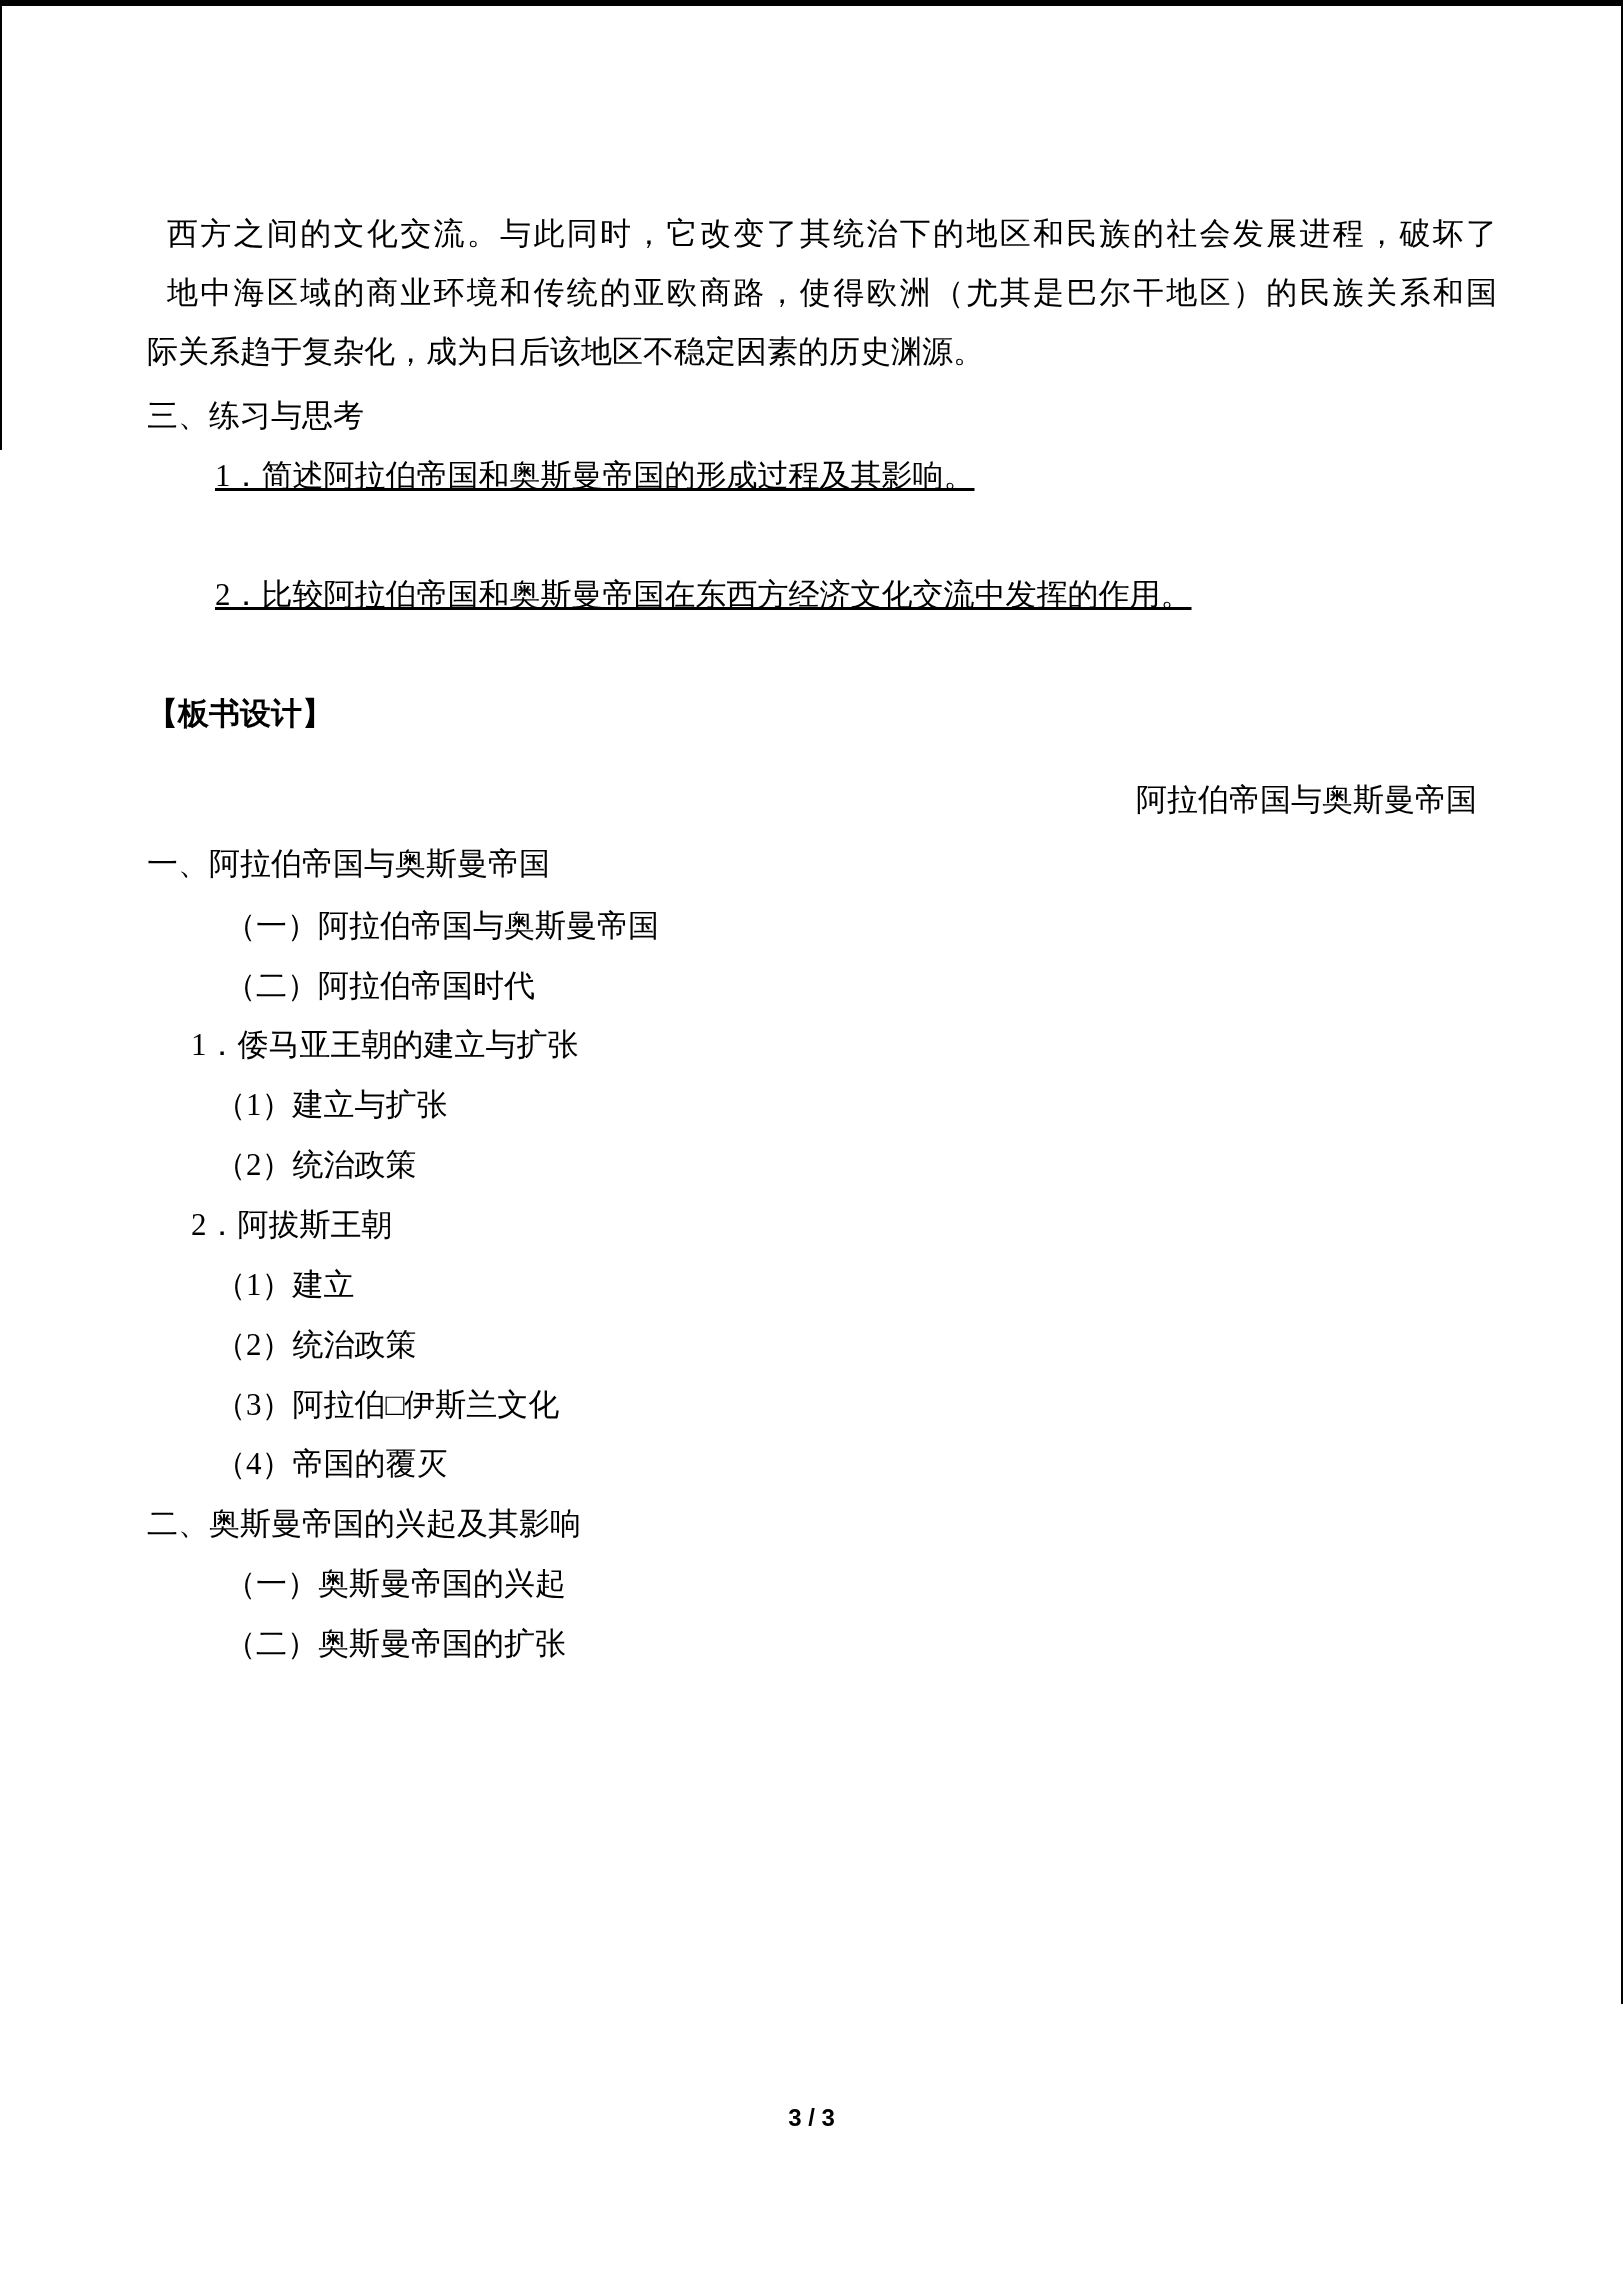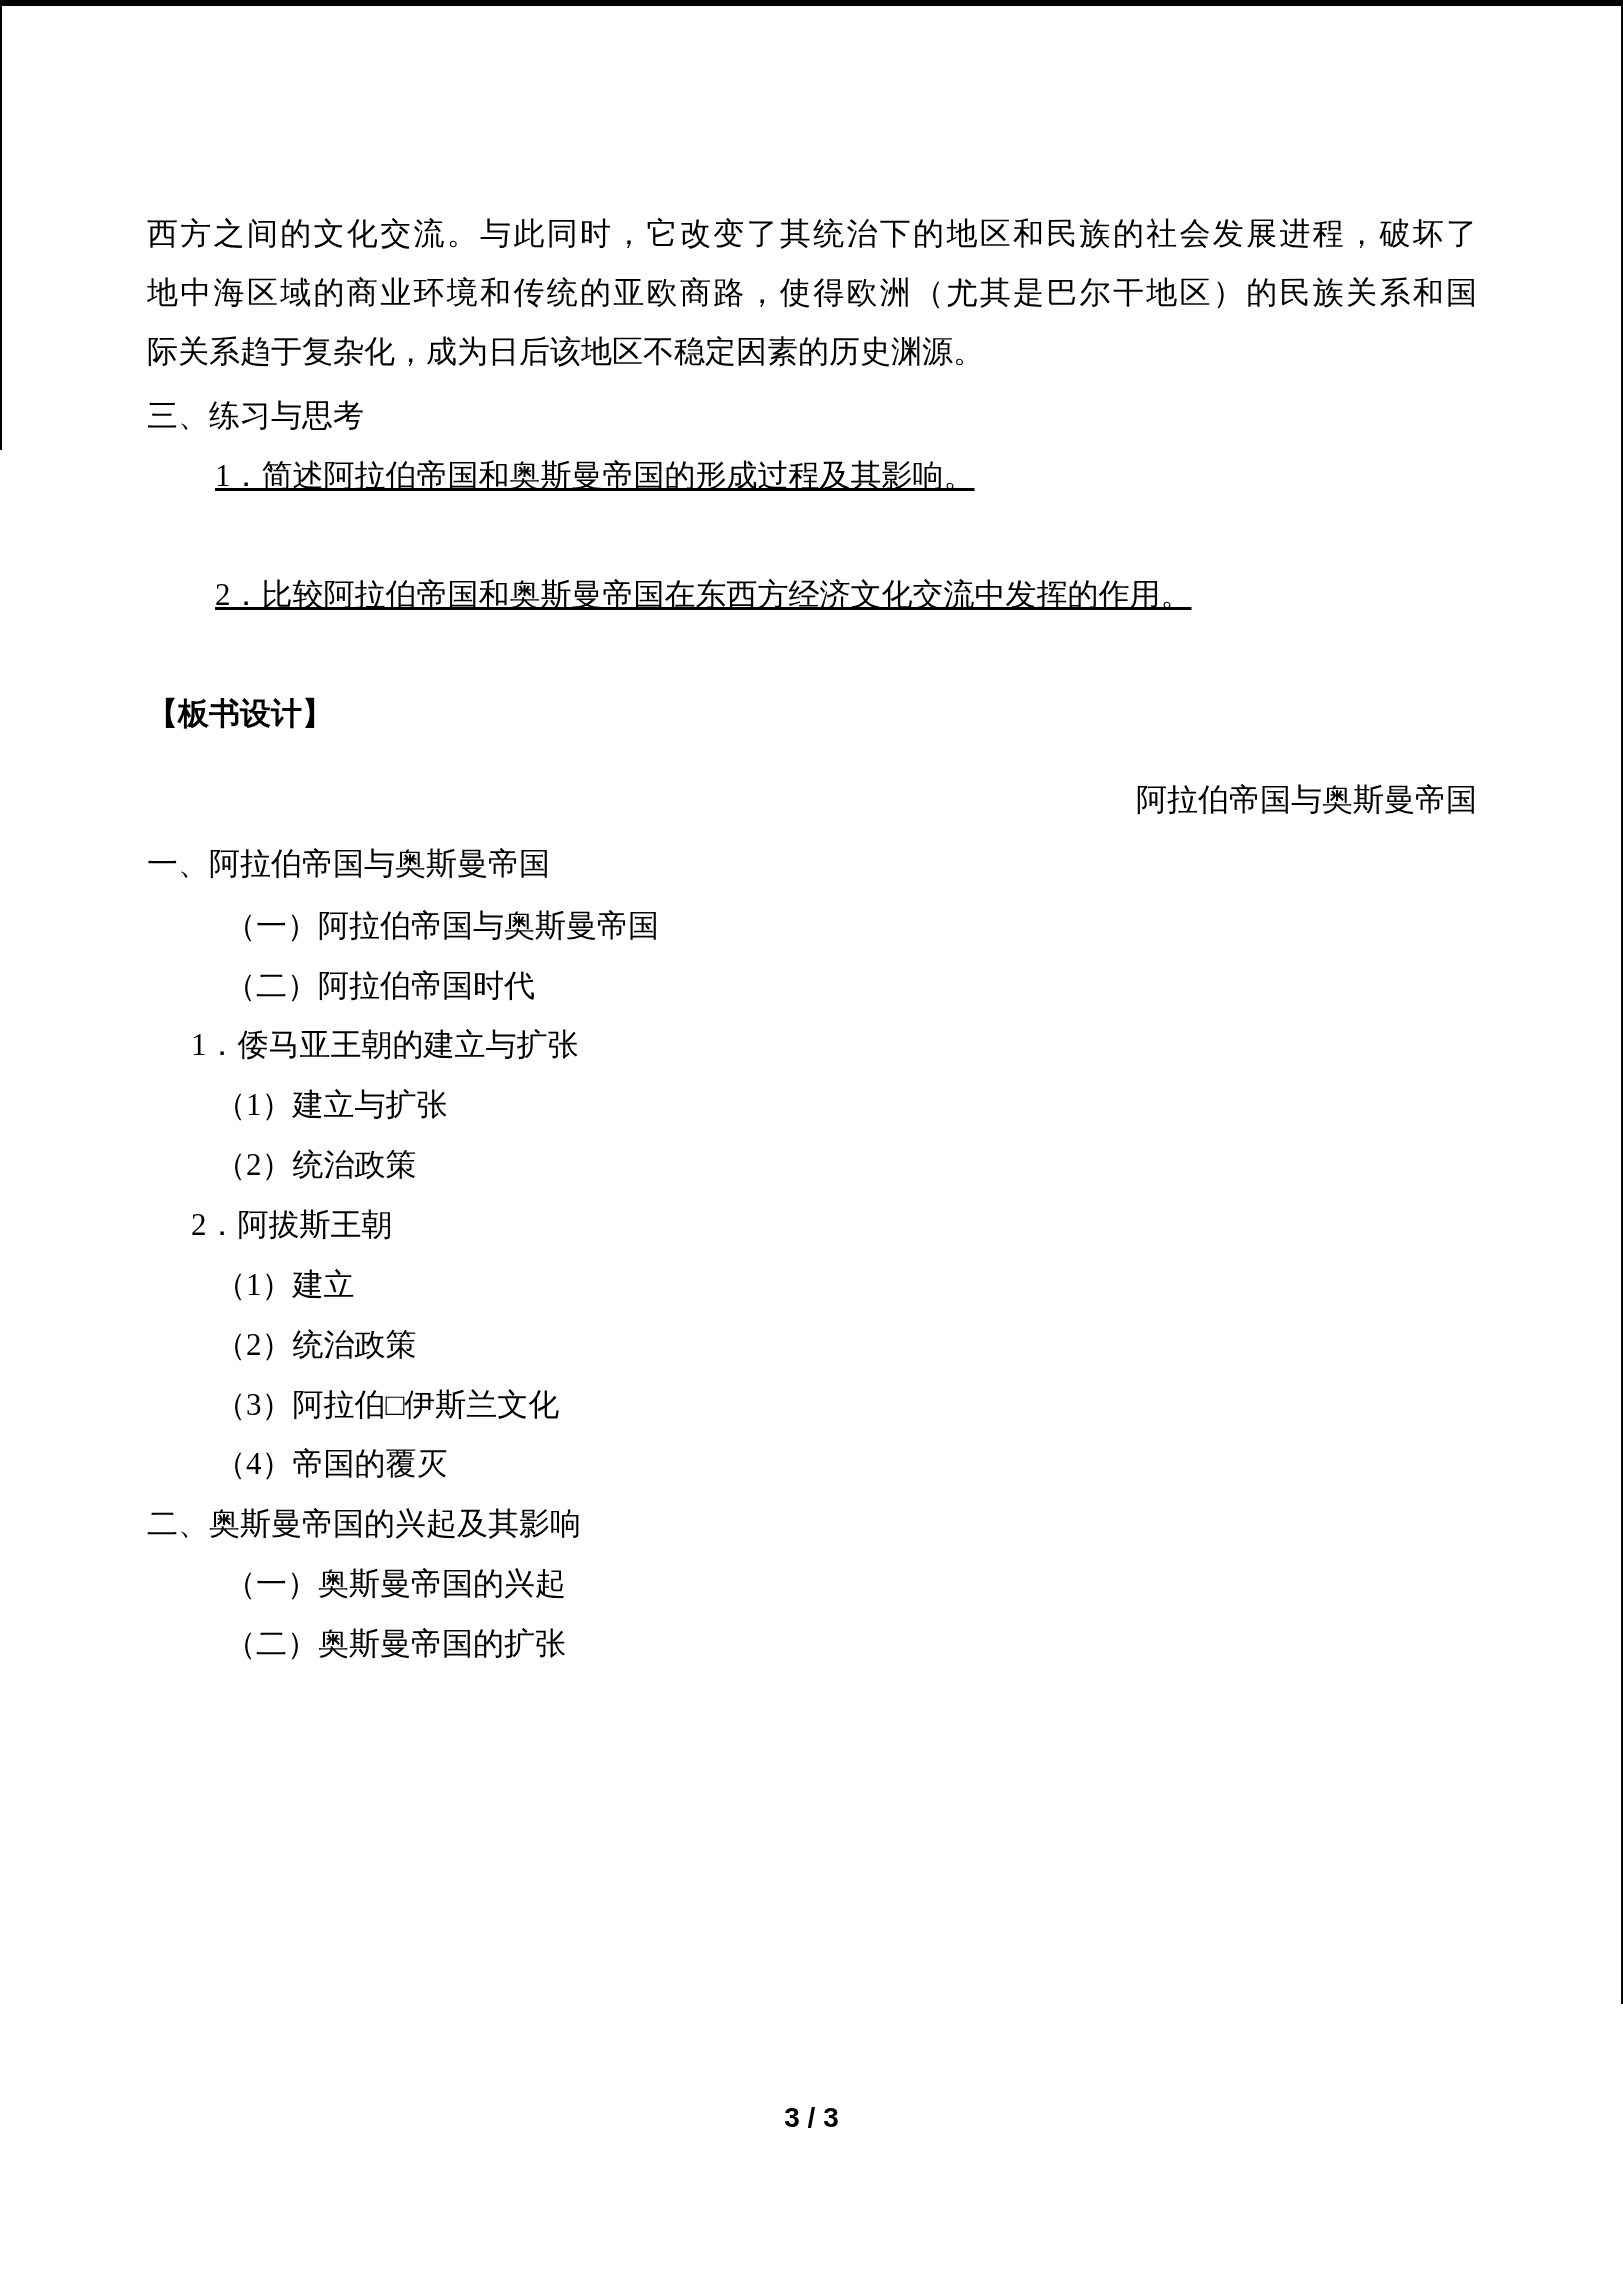--- a/index.html
+++ b/index.html
@@ -20,37 +20,38 @@
     position: absolute;
     font-size: 31px;
     line-height: 37px;
     white-space: nowrap;
   }
   .just {
     width: 1330px;
     white-space: normal;
     text-align: justify;
     text-align-last: justify;
+    margin-left: 20px;
   }
   .center { width: 1330px; text-align: right; white-space: nowrap; }
   .bold { font-weight: bold; }
 
   .x-body   { left: 147px; }
   .x-q      { left: 215px; text-decoration: underline; }
   .x-sub    { left: 225px; }
   .x-num    { left: 191px; }
   .x-paren  { left: 215px; }
 
   .footer {
     position: absolute;
     top: 2103px; left: 0; width: 1623px;
     text-align: center;
     font-family: "Liberation Sans", "DejaVu Sans", sans-serif;
     font-weight: bold;
-    font-size: 28px;
+    font-size: 24px;
     line-height: 30px;
   }
 </style>
 </head>
 <body>
 
 <div class="edge topbar"></div>
 <div class="edge leftline"></div>
 <div class="edge rightline"></div>
 

